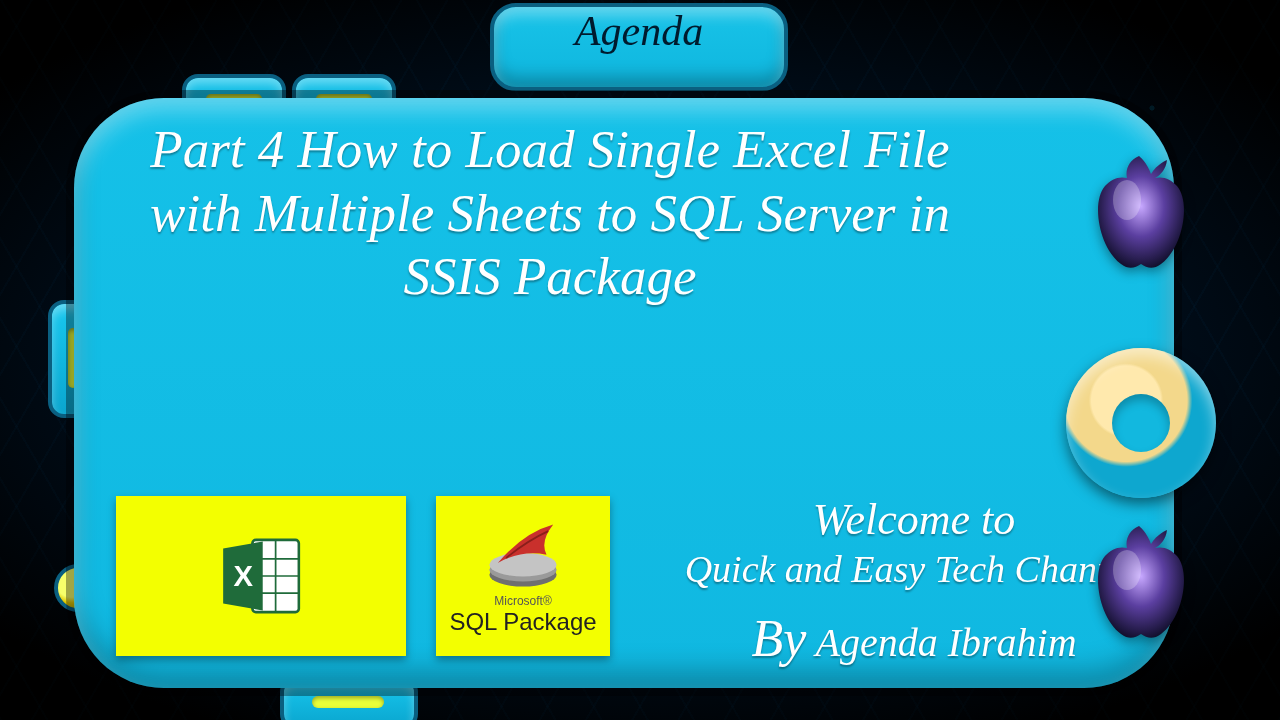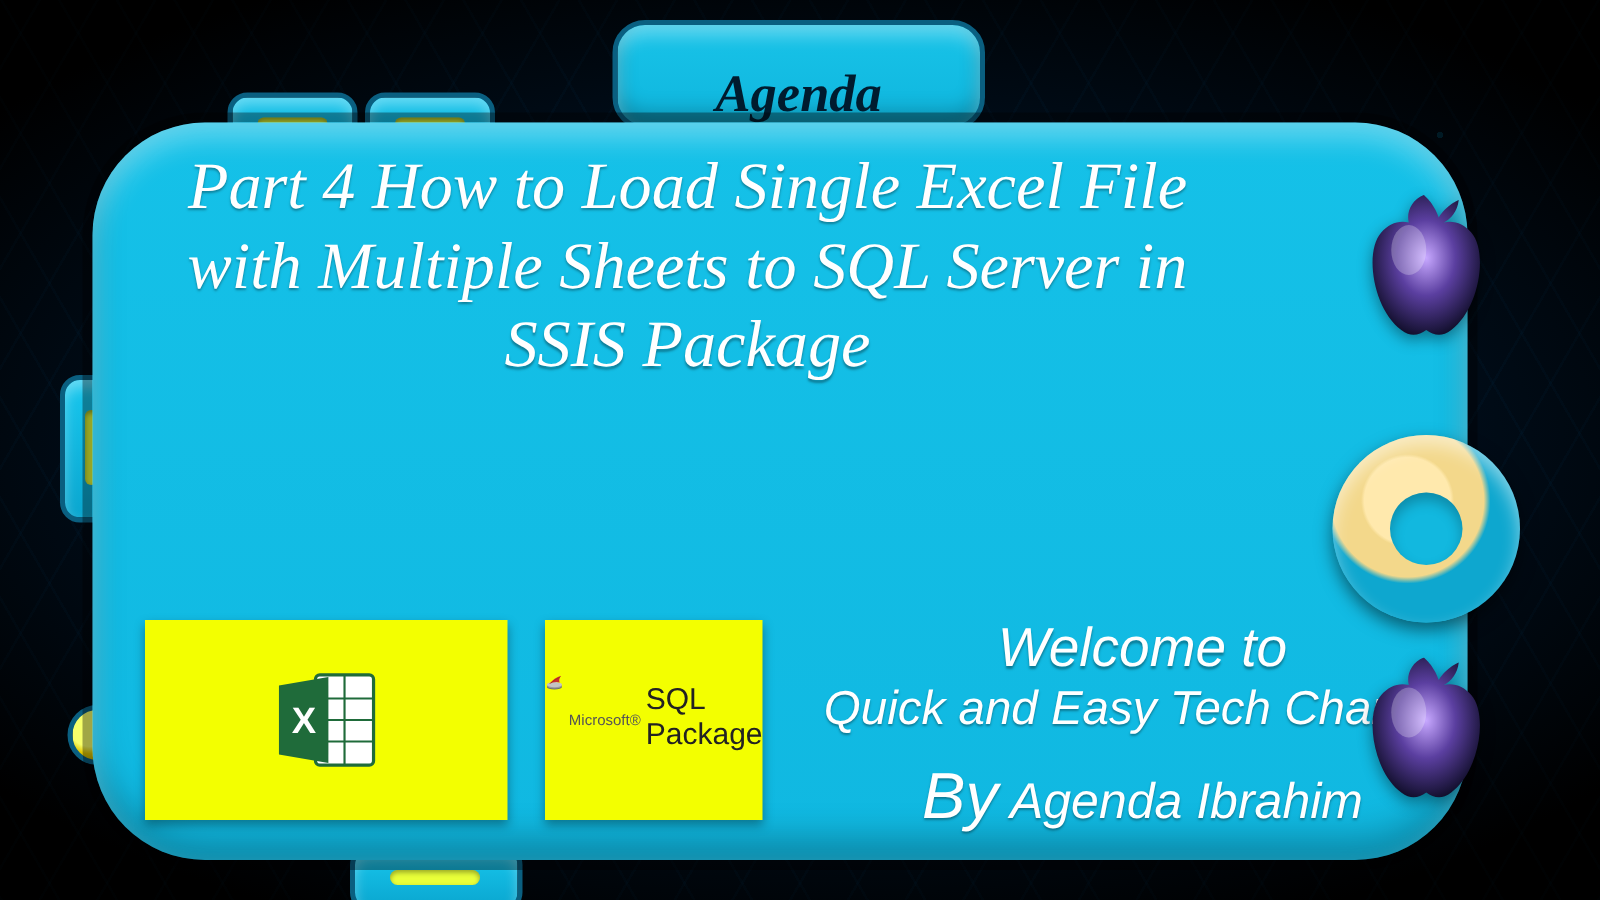--- a/index.html
+++ b/index.html
@@ -10,26 +10,26 @@
     background:
       radial-gradient(1200px 600px at 50% 50%, rgba(0,60,120,.55) 0%, rgba(0,0,0,.9) 70%),
       repeating-linear-gradient(60deg, rgba(0,160,255,.12) 0 2px, transparent 2px 40px),
       repeating-linear-gradient(-60deg, rgba(0,160,255,.12) 0 2px, transparent 2px 40px),
       radial-gradient(6px 6px at 90% 15%, rgba(0,200,255,.7) 0 40%, transparent 45%),
       radial-gradient(8px 8px at 10% 80%, rgba(0,200,255,.6) 0 40%, transparent 45%),
       #000;
   }
   
   .agenda{
-    position:absolute;left:490px;top:16px;width:290px;height:80px;
+    position:absolute;left:490px;top:3px;width:290px;height:80px;
     background:linear-gradient(#18c3e8,#0fb6de);
     border:4px solid #0a5f80;border-radius:26px;
     box-shadow:inset 0 8px 14px rgba(255,255,255,.35), inset 0 -10px 16px rgba(0,0,0,.25);
-    display:flex;align-items:flex-end;justify-content:center;
-    color:#001b2e;font-style:italic;font-weight:700;font-size:42px;
+    display:flex;align-items:flex-start;justify-content:center;
+    color:#001b2e;font-style:italic;font-weight:400;font-size:42px;
   }
   
   .card{
     position:absolute;left:74px;top:98px;width:1100px;height:590px;
     background:linear-gradient(#15c1e8,#10b8e1);
     border-radius:90px;
     box-shadow:inset 0 12px 22px rgba(255,255,255,.35), inset 0 -18px 26px rgba(0,0,0,.25),
                0 0 0 8px rgba(0,0,0,.35);
   }
   
@@ -62,29 +62,29 @@
   
   .headline{
     position:absolute;left:120px;top:118px;width:860px;color:#fff;
     font-style:italic;font-size:53px;line-height:1.2;text-align:center;font-weight:500;
     text-shadow:0 2px 2px rgba(0,0,0,.35);
   }
   
   .tile{position:absolute;background:#f3ff00;display:flex;align-items:center;justify-content:center;gap:14px;
     box-shadow:0 4px 8px rgba(0,0,0,.35);}
   .tile.excel{left:116px;top:496px;width:290px;height:160px;}
-  .tile.sql{left:436px;top:496px;width:174px;height:160px;gap:4px;}
+  .tile.sql{left:436px;top:496px;width:174px;height:160px;flex-direction:column;gap:4px;}
   .excel-label{font-family:"Segoe UI",Arial,sans-serif;font-size:52px;color:#1f6b3a;}
   .excel-icon{width:86px;height:86px;}
   .sql-icon{width:84px;height:74px;}
   .sql-sub{font-family:"Segoe UI",Arial,sans-serif;font-size:12px;color:#555;}
   .sql-label{font-family:"Segoe UI",Arial,sans-serif;font-size:24px;color:#222;margin-top:-4px;}
   
   .welcome{position:absolute;left:644px;top:494px;width:540px;color:#fff;text-align:center;
-    font-family:Liberation Sans, sans-serif;
+    font-family:Liberation Serif, serif;
     text-shadow:0 2px 2px rgba(0,0,0,.35);}
   .welcome .l1{font-size:44px;font-style:italic;}
   .welcome .l2{font-size:38px;font-style:italic;margin-top:2px;}
   .welcome .by{font-size:40px;font-style:italic;margin-top:18px;}
   .welcome .by .w{font-size:52px;}
 </style>
 </head>
 <body>
 
 <div class="stage">

